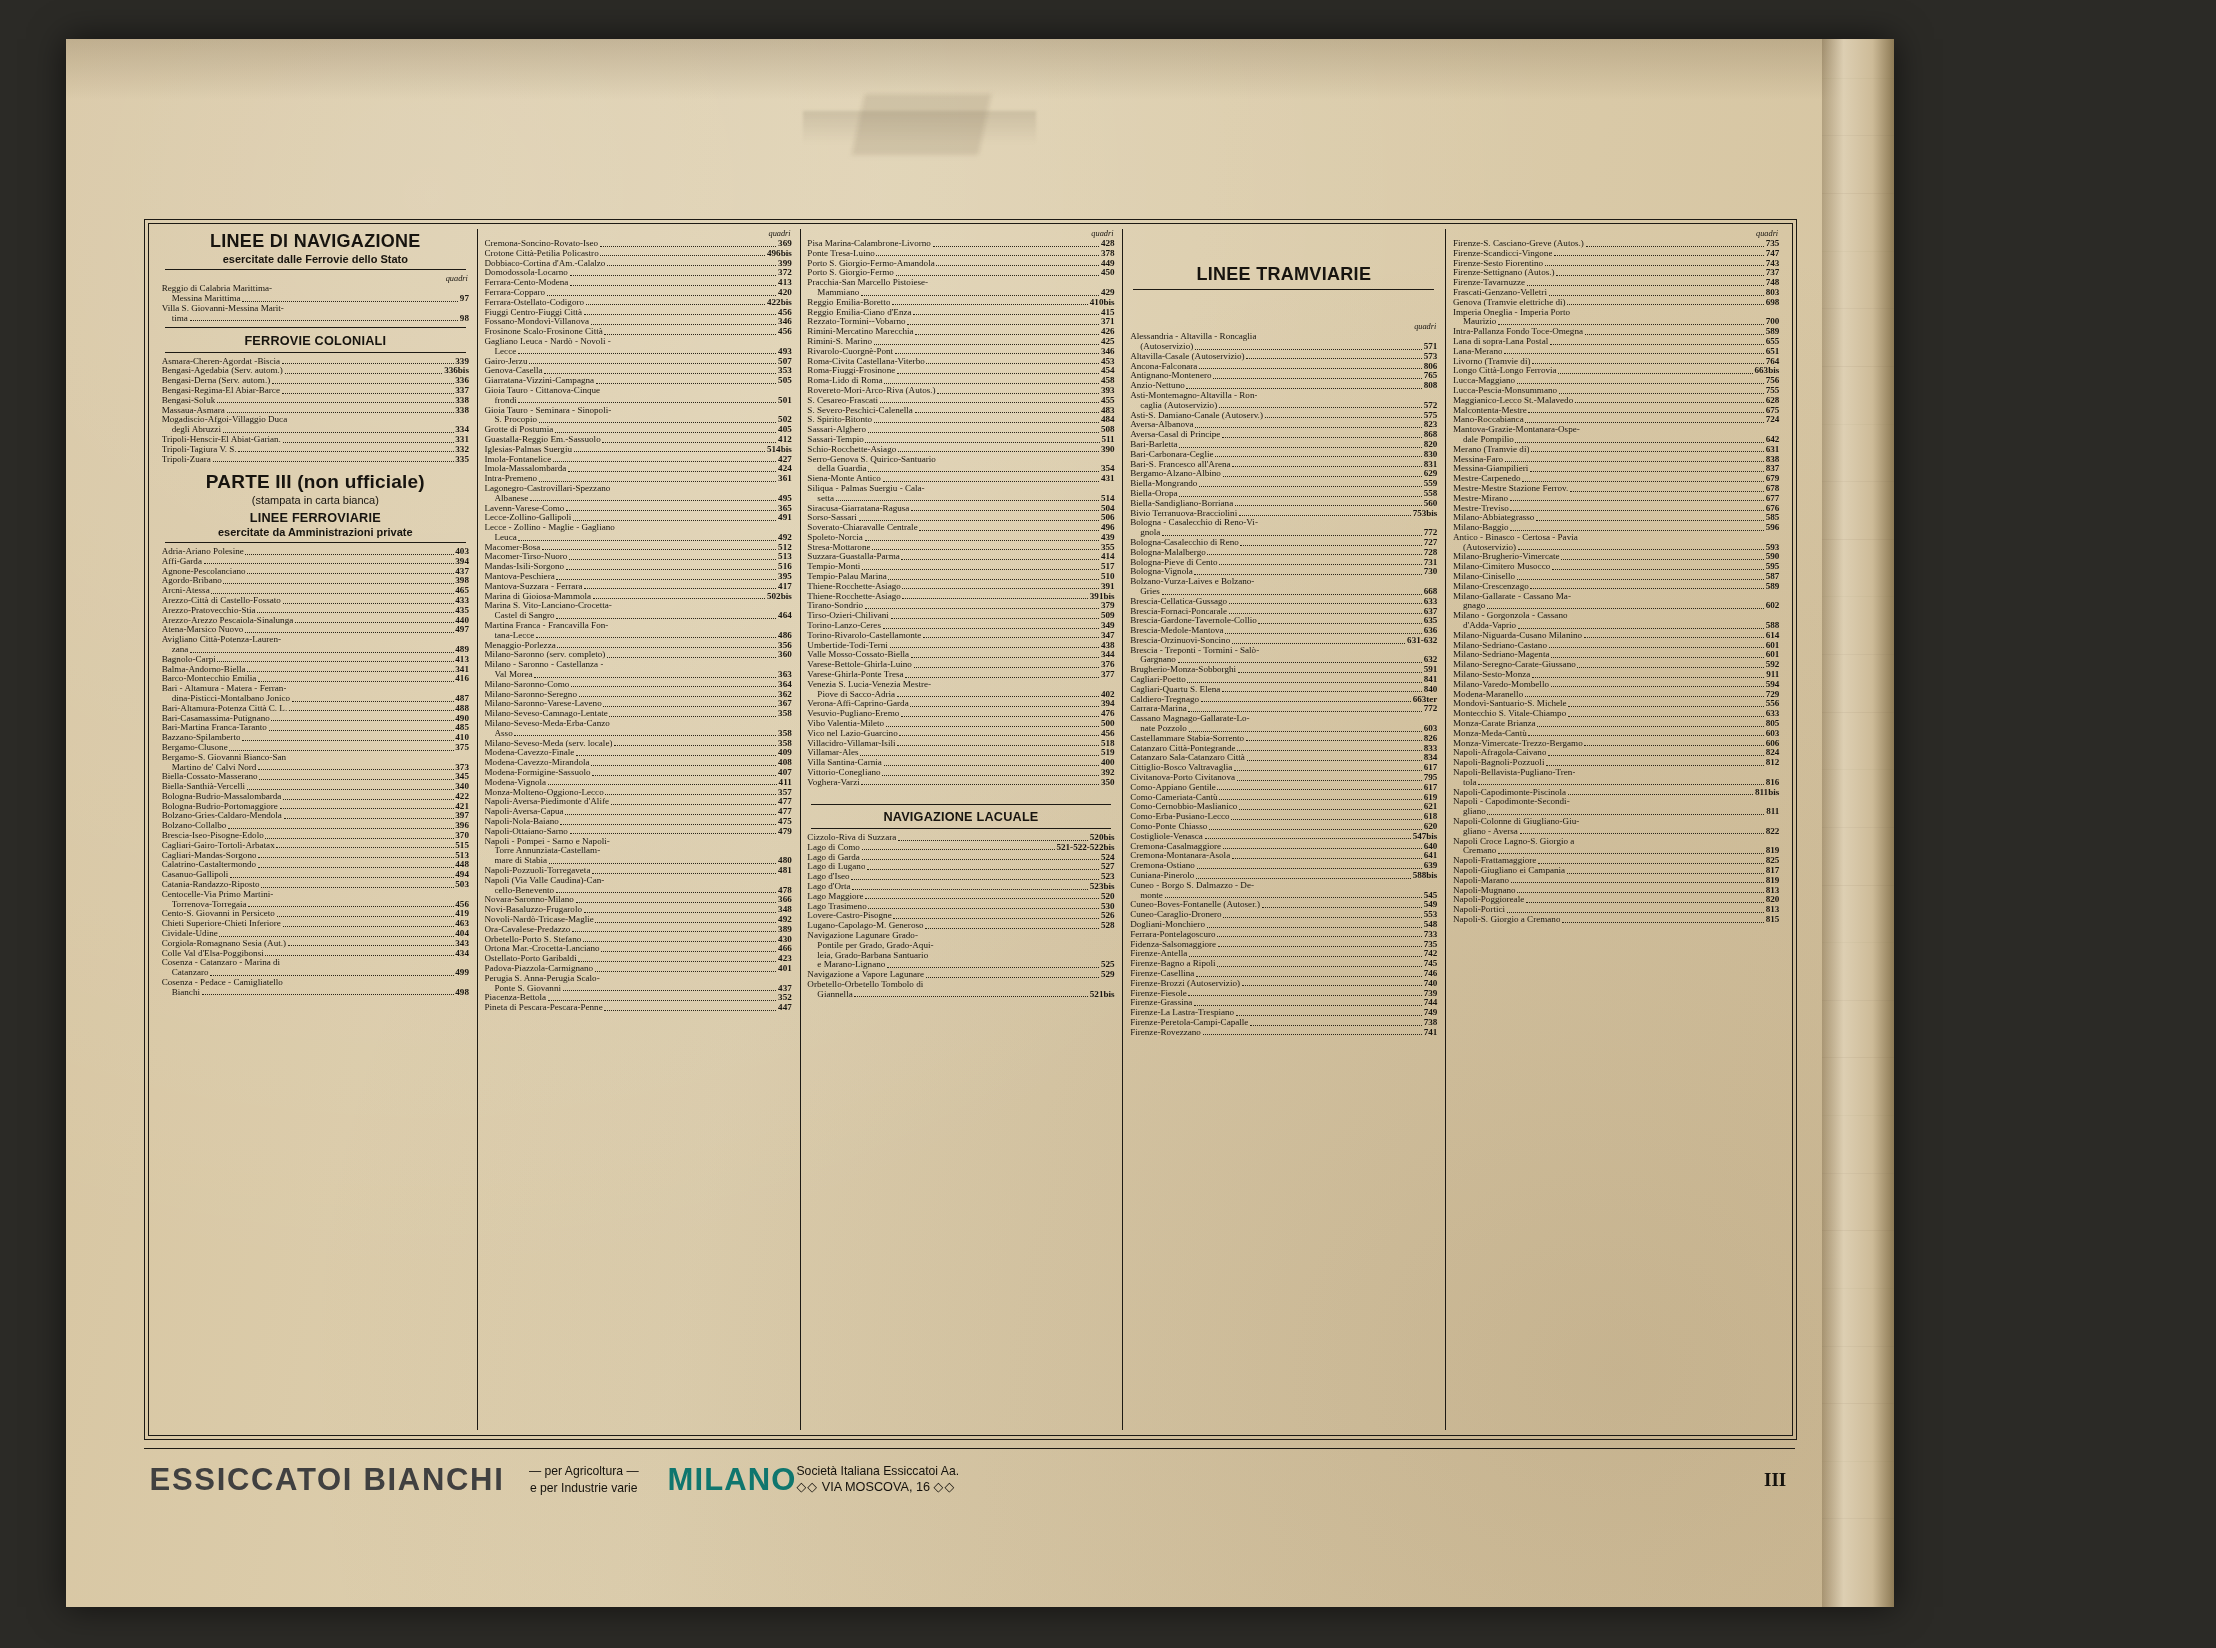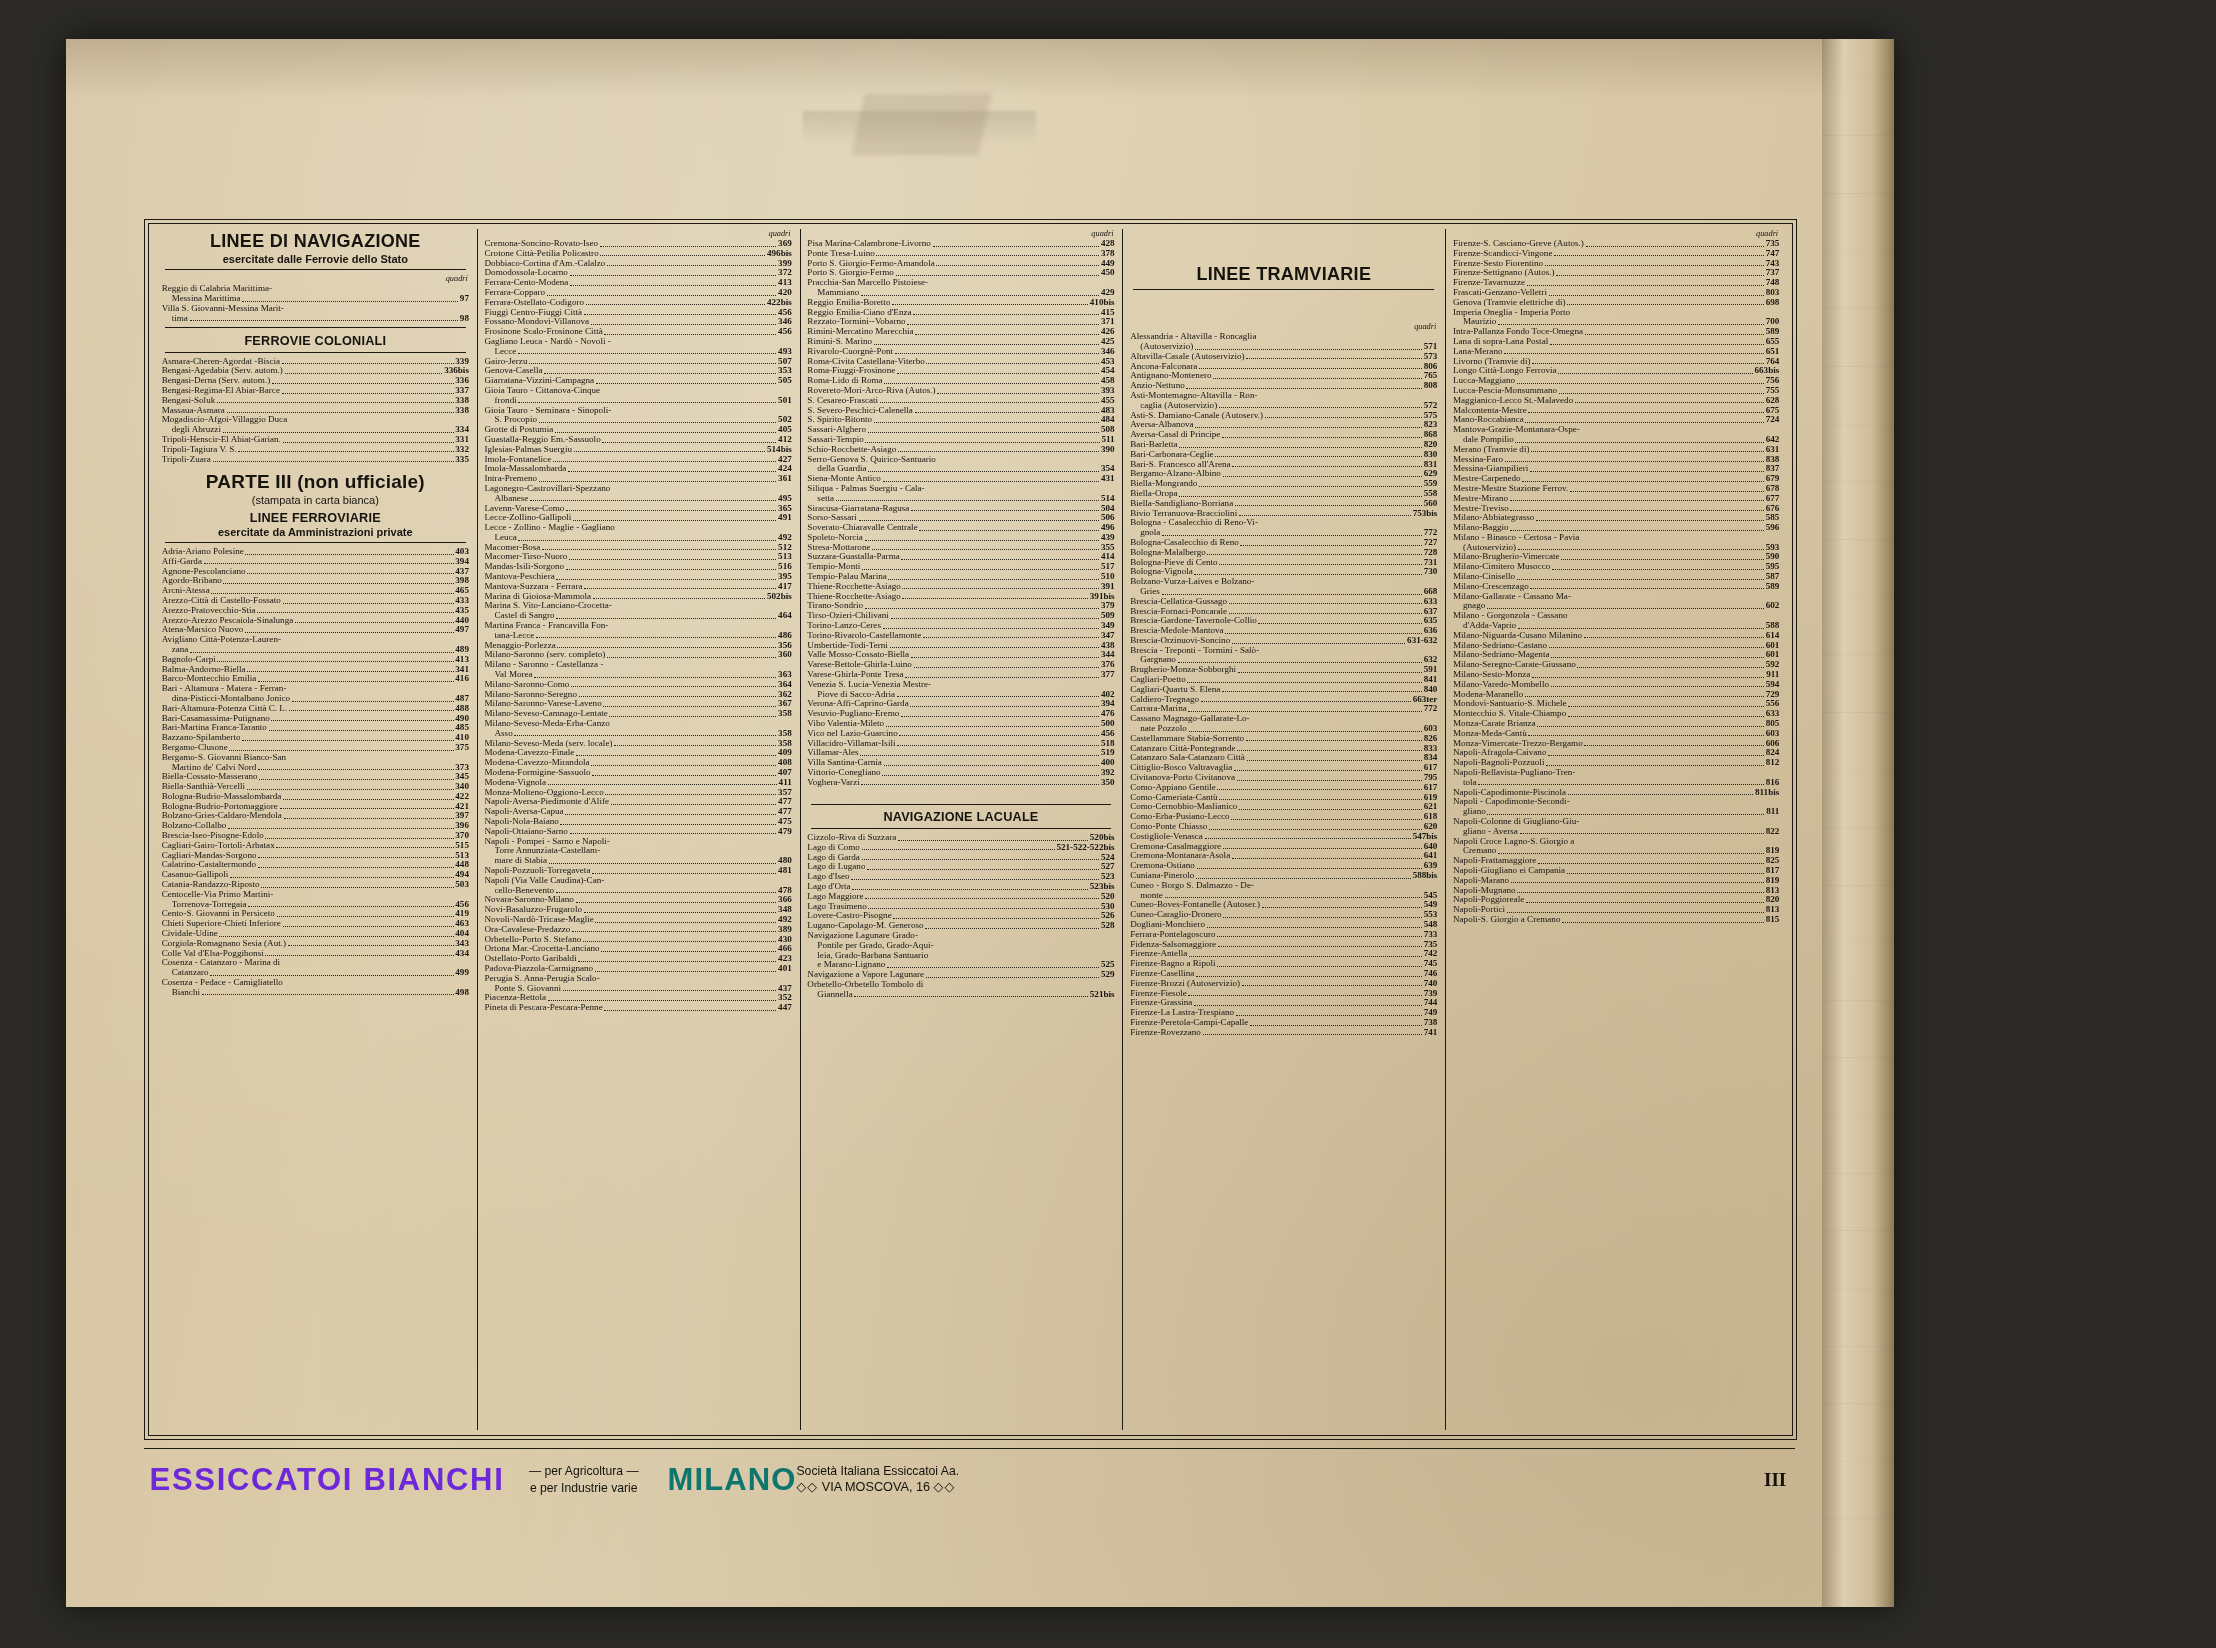--- a/index.html
+++ b/index.html
@@ -132,21 +132,21 @@
   
   #adband{
     position:absolute;left:78px;top:1409px;width:1651px;height:66px;
   }
   #adband .top{border-top:1.7px solid #1d1a14;}
   #adband .inner{
     display:flex;align-items:center;height:61px;padding:0 5.5px;
     font-family:"Liberation Sans", sans-serif;
   }
   #adname{
-    font-size:31px;font-weight:bold;letter-spacing:1.7px;color:#6d28d9;
+    font-size:31px;font-weight:bold;letter-spacing:1.7px;color:#404040;
   }
   #adsub{
     margin-left:24.4px;font-size:12.2px;line-height:1.35;text-align:center;color:#15120d;
   }
   #adcity{
     margin-left:29px;font-size:31px;font-weight:bold;letter-spacing:1.1px;color:#0f766e;
   }
   #adcomp{
     font-size:12.2px;line-height:1.35;color:#15120d;
   }
@@ -1793,21 +1793,21 @@
               <span class="nm">Milano-Abbiategrasso</span>
               <span class="dots"></span>
               <span class="pg">585</span>
             </li>
             <li>
               <span class="nm">Milano-Baggio</span>
               <span class="dots"></span>
               <span class="pg">596</span>
             </li>
             <li class=" nodots">
-              <span class="nm">Milano - Binasco - Certosa - Pavia</span>
+              <span class="nm">Antico - Binasco - Certosa - Pavia</span>
               <span class="dots"></span>
               <span class="pg"></span>
             </li>
             <li class=" cont">
               <span class="nm">(Autoservizio)</span>
               <span class="dots"></span>
               <span class="pg">593</span>
             </li>
             <li>
               <span class="nm">Milano-Brugherio-Vimercate</span>

